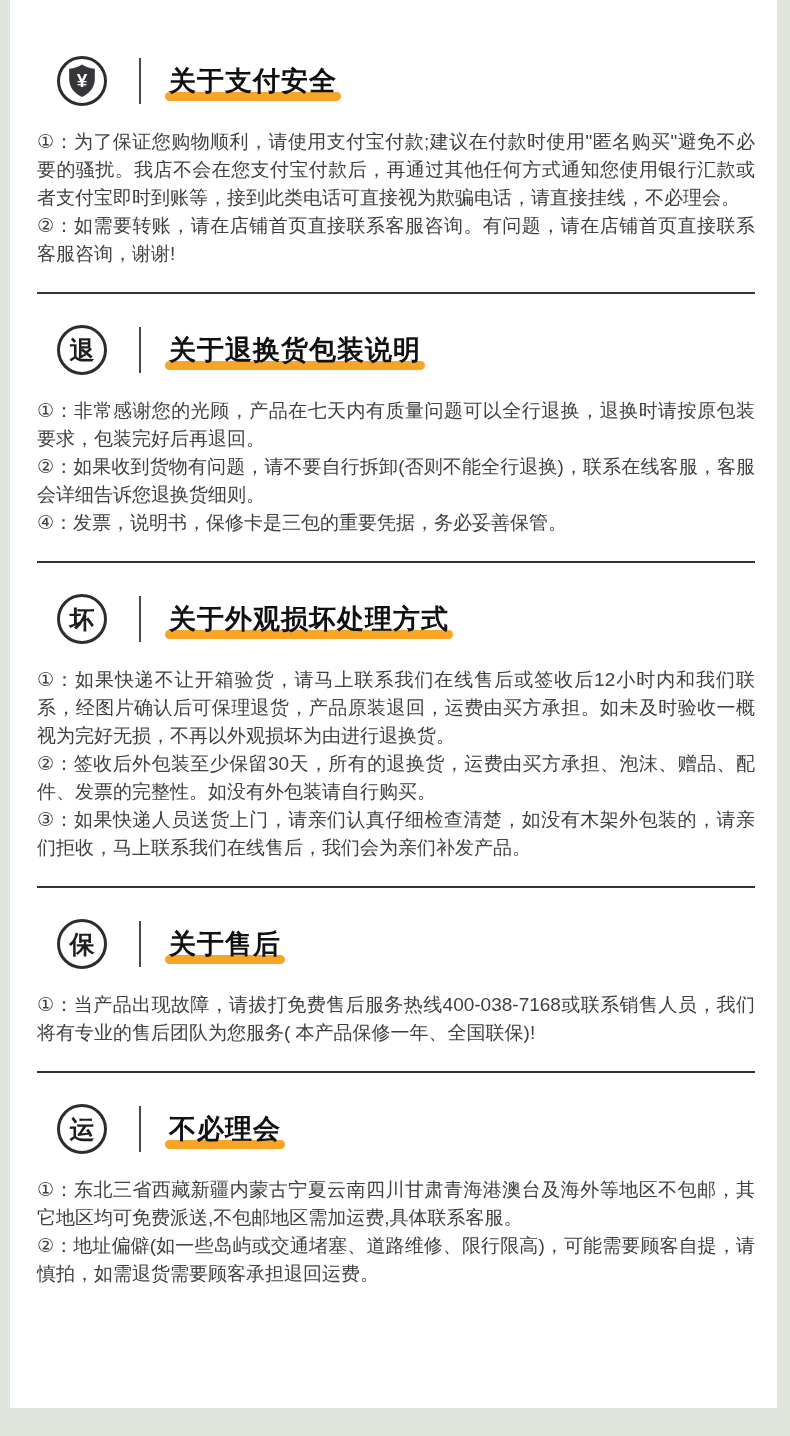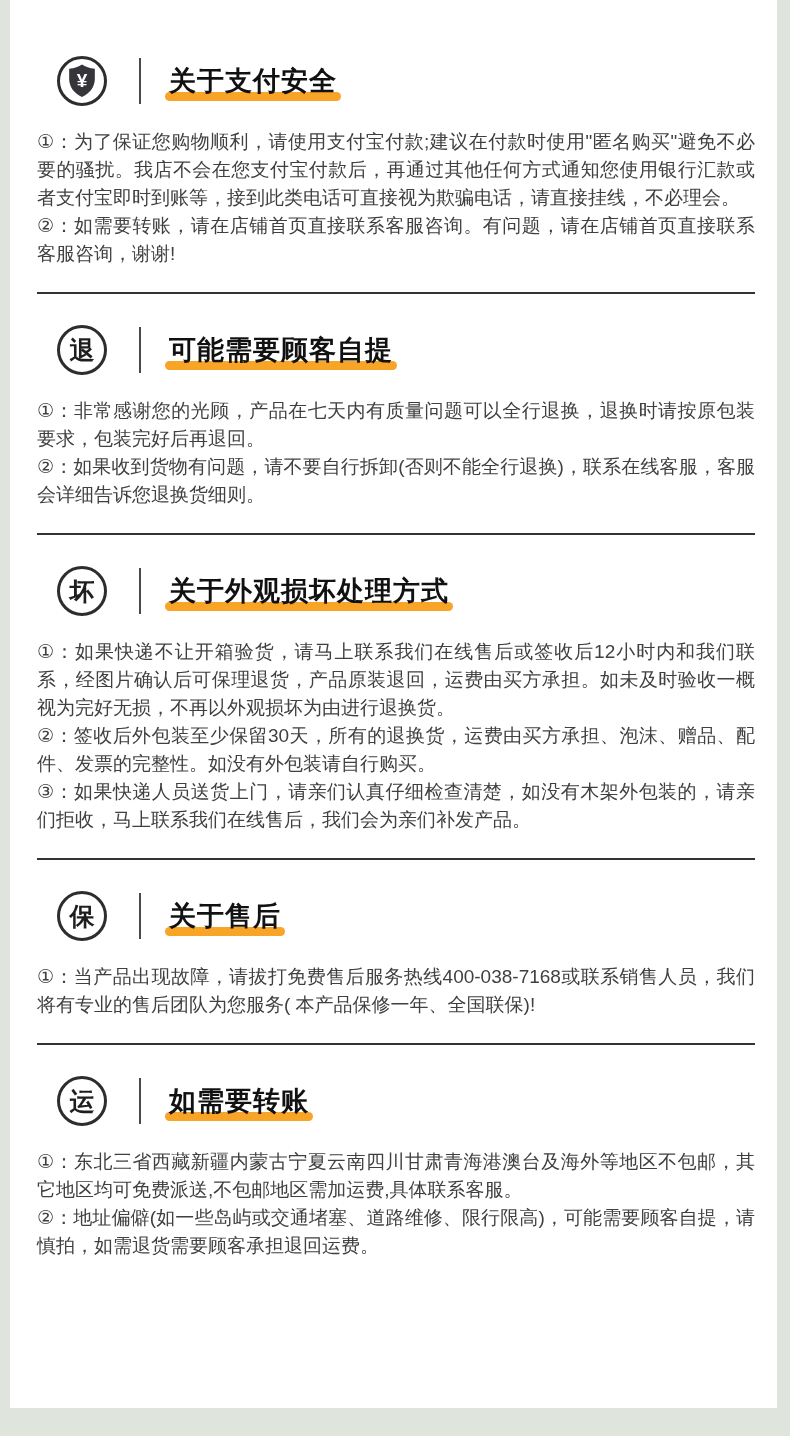--- a/index.html
+++ b/index.html
@@ -136,25 +136,26 @@
     </div>
 
     <hr class="divider">
 
     <div class="section">
       <div class="section-header">
         <span class="icon-circle">
           <span class="icon-char">退</span>
         </span>
         <span class="v-rule"></span>
-        <span class="section-title">可能需要顾客自提</span>
+        <span class="section-title">关于退换货包装说明</span>
       </div>
       <div class="section-body">
         <p class="para">①：非常感谢您的光顾，产品在七天内有质量问题可以全行退换，退换时请按原包装要求，包装完好后再退回。</p>
         <p class="para">②：如果收到货物有问题，请不要自行拆卸(否则不能全行退换)，联系在线客服，客服会详细告诉您退换货细则。</p>
+        <p class="para">④：发票，说明书，保修卡是三包的重要凭据，务必妥善保管。</p>
       </div>
     </div>
 
     <hr class="divider">
 
     <div class="section">
       <div class="section-header">
         <span class="icon-circle">
           <span class="icon-char">坏</span>
         </span>
@@ -184,21 +185,21 @@
     </div>
 
     <hr class="divider">
 
     <div class="section">
       <div class="section-header">
         <span class="icon-circle">
           <span class="icon-char">运</span>
         </span>
         <span class="v-rule"></span>
-        <span class="section-title">如需要转账</span>
+        <span class="section-title">不必理会</span>
       </div>
       <div class="section-body">
         <p class="para">①：东北三省西藏新疆内蒙古宁夏云南四川甘肃青海港澳台及海外等地区不包邮，其它地区均可免费派送,不包邮地区需加运费,具体联系客服。</p>
         <p class="para">②：地址偏僻(如一些岛屿或交通堵塞、道路维修、限行限高)，可能需要顾客自提，请慎拍，如需退货需要顾客承担退回运费。</p>
       </div>
     </div>
 
   </div>
 </div>
 

